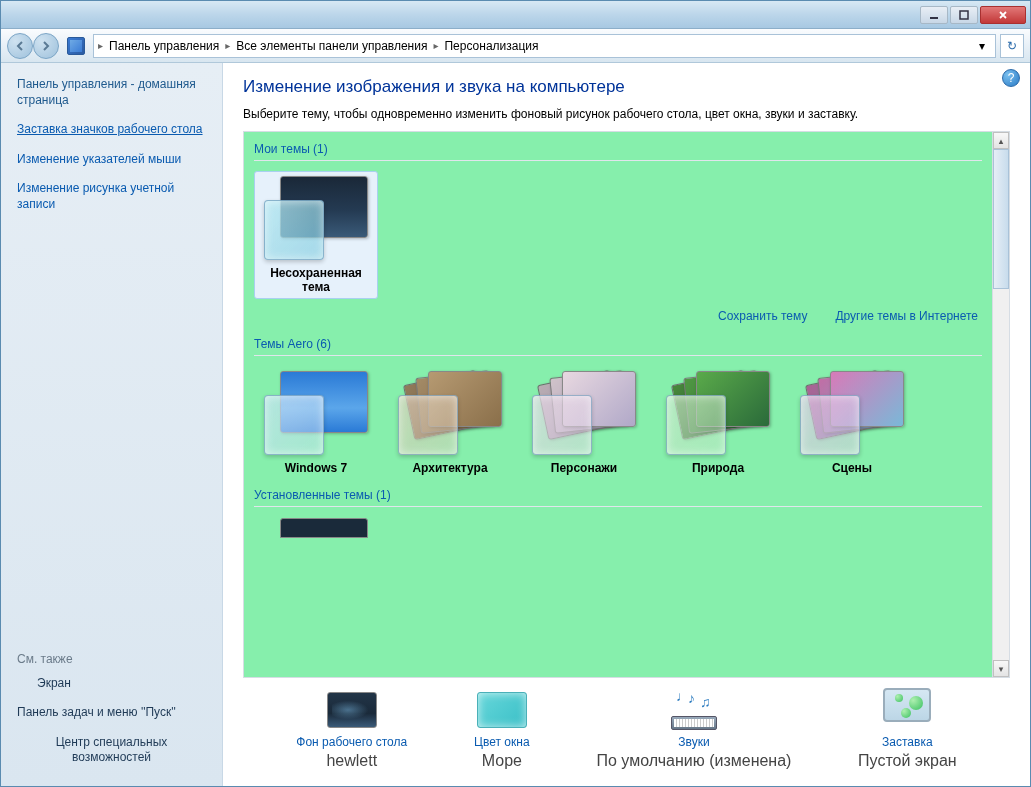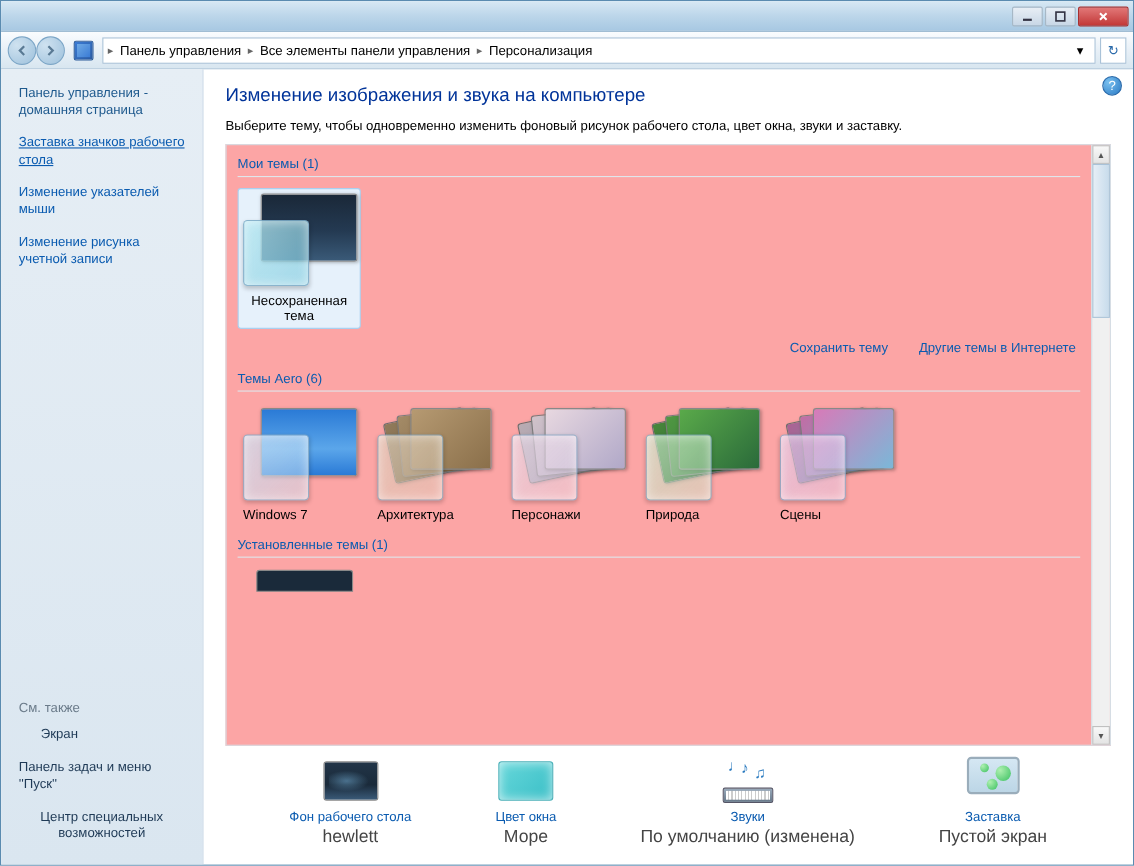--- a/index.html
+++ b/index.html
@@ -26,43 +26,43 @@
 .crumb-sep { color: #666; font-size: 10px; }
 .crumb-drop { margin-left: auto; padding: 0 6px; }
 .refresh-btn { width: 24px; height: 24px; border: 1px solid #a9c2d8; background: #fff; display: flex; align-items: center; justify-content: center; color: #2a6aaa; font-size: 12px; }
 .search { width: 240px; height: 24px; background: #fff; border: 1px solid #a9c2d8; display: flex; align-items: center; padding: 0 6px; }
 .search input { border: none; flex: 1; font-size: 12px; font-style: italic; color: #888; outline: none; }
 .search-icon { color: #3a7bd5; font-size: 12px; }
 
 
 .body { flex: 1; display: flex; overflow: hidden; }
 
-.sidebar { width: 184px; background: linear-gradient(to bottom, #e6eef5 0%, #dae6f0 100%); border-right: 1px solid #c8d8e6; display: flex; flex-direction: column; padding: 14px 16px; font-size: 12px; }
+.sidebar { width: 222px; background: linear-gradient(to bottom, #e6eef5 0%, #dae6f0 100%); border-right: 1px solid #c8d8e6; display: flex; flex-direction: column; padding: 14px 16px; font-size: 12px; }
 .side-heading { color: #1f5a8e; font-weight: 400; margin-bottom: 14px; line-height: 1.3; }
 .side-link { color: #0a5bb0; margin-bottom: 14px; line-height: 1.3; cursor: pointer; }
 .side-link.active { text-decoration: underline; }
 .side-spacer { flex: 1; }
 .side-also { color: #6b7b8a; margin-bottom: 10px; }
 
 .main { flex: 1; display: flex; flex-direction: column; padding: 14px 20px 0 20px; position: relative; }
 .help-icon { position: absolute; top: 6px; right: 10px; width: 18px; height: 18px; border-radius: 50%; background: radial-gradient(circle at 30% 30%, #7ac0ef, #2a7ac5); color: #fff; font-size: 12px; display: flex; align-items: center; justify-content: center; border: 1px solid #2a6aaa; }
 
 .page-title { color: #003399; font-size: 17px; font-weight: 400; margin-bottom: 10px; }
 .page-desc { font-size: 12px; margin-bottom: 10px; }
 
-.theme-box { flex: 1; border: 1px solid #d6dde4; background: #fca5a5; position: relative; display: flex; }
+.theme-box { flex: 1; border: 1px solid #d6dde4; background: #86efac; position: relative; display: flex; }
 .theme-scroll { flex: 1; overflow: hidden; padding: 6px 10px 0 10px; }
 .scrollbar { width: 17px; background: #f0f0f0; border-left: 1px solid #d6dde4; position: relative; }
 .sb-btn { height: 17px; background: linear-gradient(#f8f8f8,#e4e4e4); border: 1px solid #c0c0c0; display:flex;align-items:center;justify-content:center;font-size:9px;color:#555; position:absolute; left:0; right:0;}
 .sb-thumb { position: absolute; top: 17px; height: 140px; left: 0; right: 0; background: linear-gradient(to right, #e6eef6, #c8dcec); border: 1px solid #a9c2d8; }
 
 .section-header { color: #0a5bb0; font-size: 12px; padding: 4px 0; border-bottom: 1px solid #e0e6ec; margin-bottom: 10px; }
 
 .themes-row { display: flex; flex-wrap: wrap; gap: 18px 10px; margin-bottom: 4px; }
-.theme-item { width: 112px; display: flex; flex-direction: column; align-items: flex-start; padding: 4px; border: 1px solid transparent; border-radius: 3px; }
+.theme-item { width: 124px; display: flex; flex-direction: column; align-items: center; padding: 4px; border: 1px solid transparent; border-radius: 3px; font-weight: bold; }
 .theme-item.selected { background: #e6f1fb; border-color: #a9d0f0; }
 .theme-thumb { width: 104px; height: 84px; position: relative; margin-bottom: 6px; }
 .wallpaper { position: absolute; top: 0; right: 0; width: 88px; height: 62px; border: 1px solid #888; border-radius: 3px; background: #1a2a3a; box-shadow: 1px 1px 3px rgba(0,0,0,.25); }
 .glass-tile { position: absolute; bottom: 0; left: 0; width: 60px; height: 60px; border-radius: 4px; border: 1px solid rgba(120,160,190,.7); background: linear-gradient(135deg, rgba(200,230,245,.75), rgba(160,210,235,.55)); box-shadow: inset 0 0 10px rgba(255,255,255,.6), 0 2px 4px rgba(0,0,0,.2); }
 .theme-label { font-size: 12px; text-align: center; }
 
 .action-links { display: flex; justify-content: flex-end; gap: 28px; padding: 6px 4px 10px 0; font-size: 12px; }
 .action-links a { color: #0a5bb0; cursor: pointer; }
 
 

